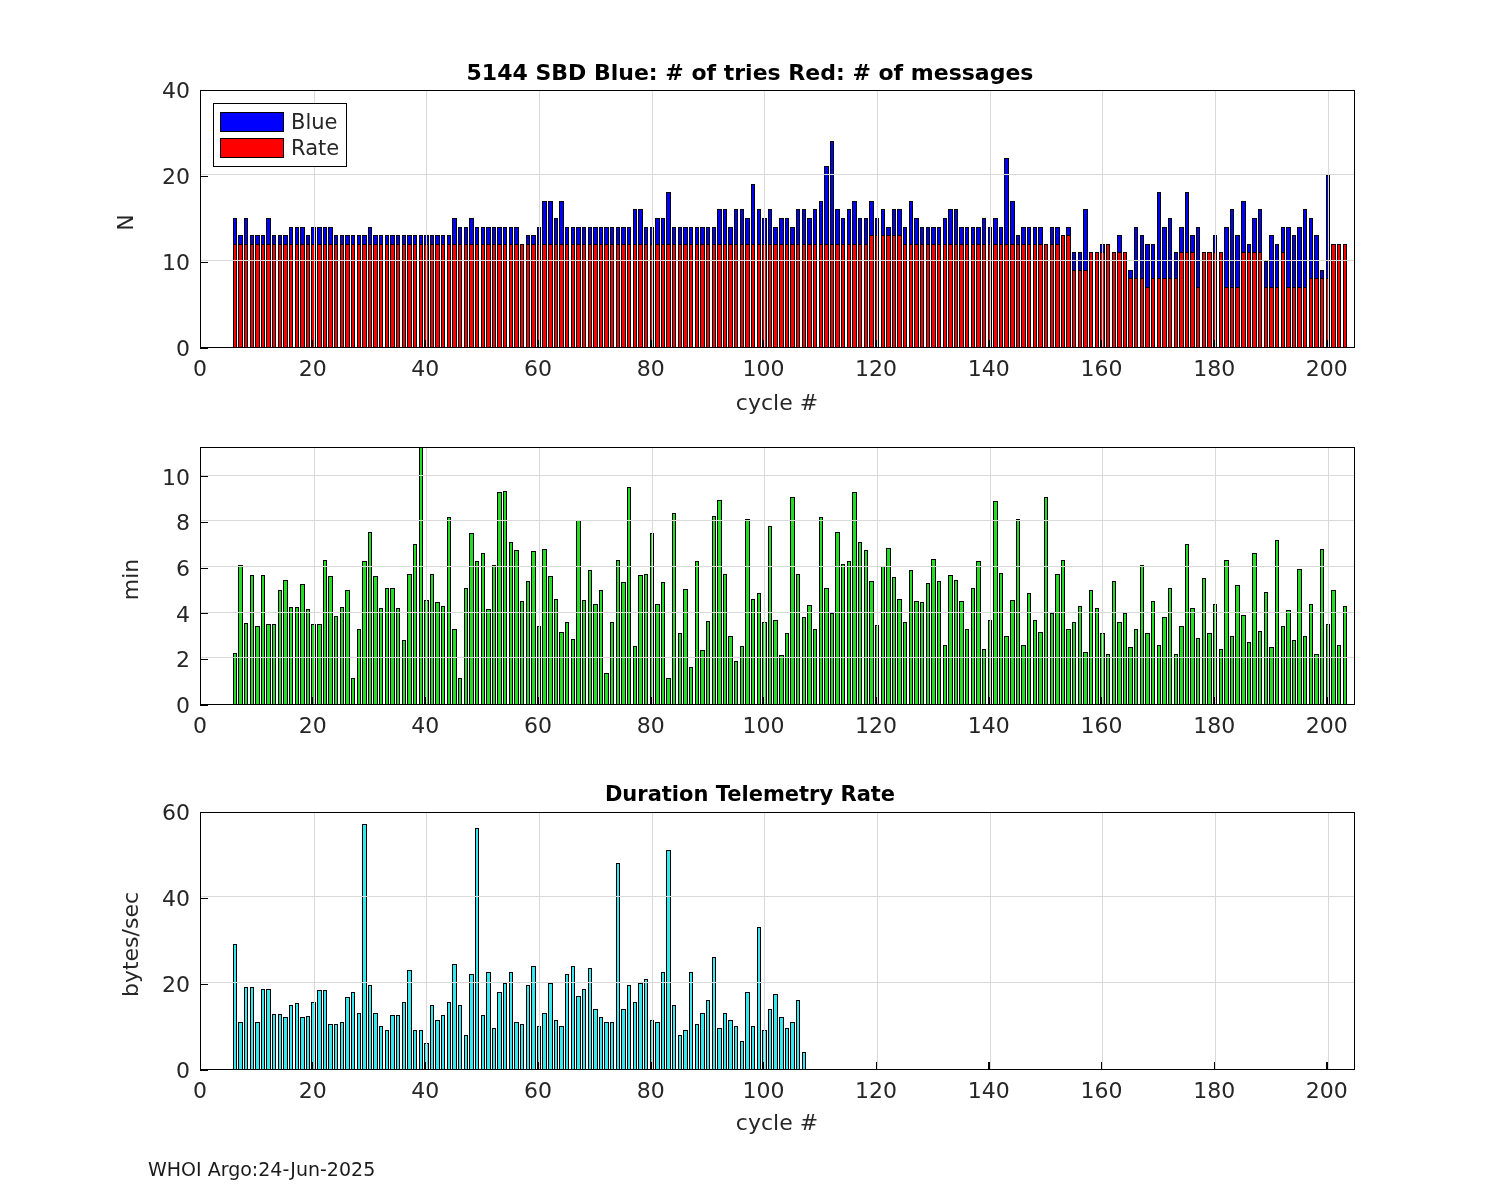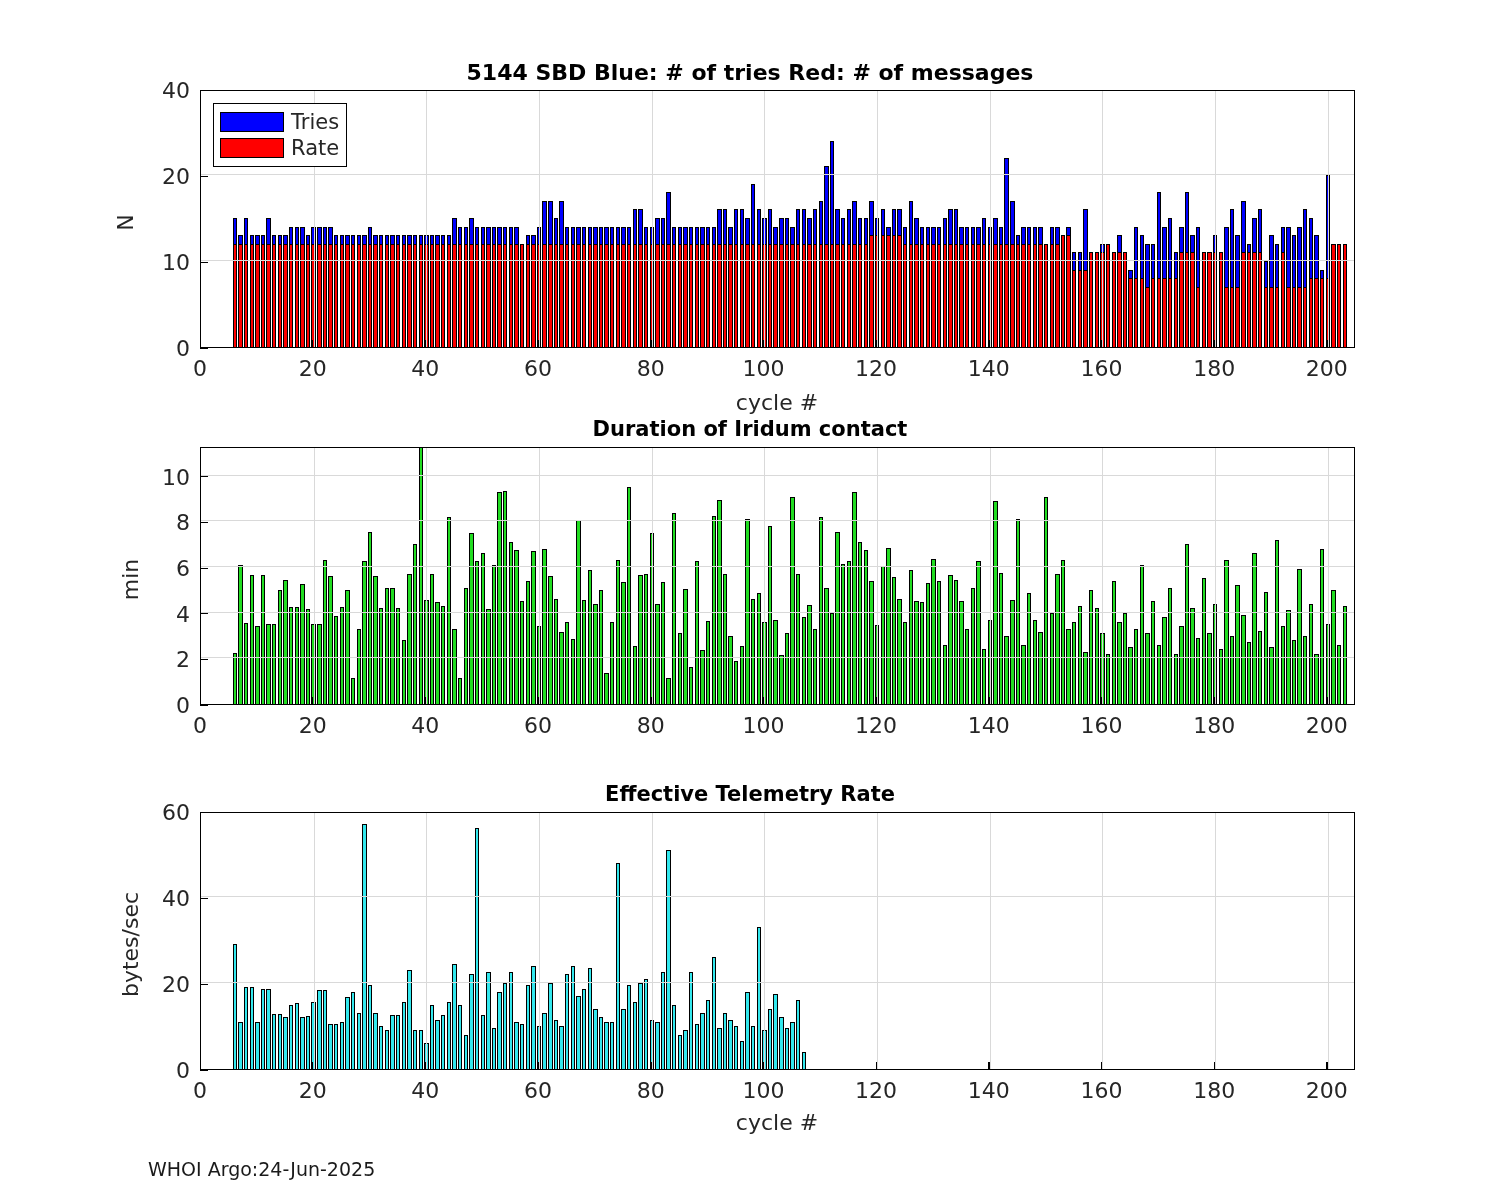--- a/index.html
+++ b/index.html
@@ -606,31 +606,30 @@
         <div class="xtick-mark" style="left: 1213.65px; top: 285px;"></div>
         <div class="xtick-label" style="left: 1214.15px; top: 301px;">180</div>
         <div class="xtick-mark" style="left: 1326.33px; top: 285px;"></div>
         <div class="xtick-label" style="left: 1326.83px; top: 301px;">200</div>
       </div>
     <div class="axis-label-y" style="left:105px; top:155px; width:40px;">N</div>
     <div class="axis-label-x" style="left:777px; top:335px;">cycle #</div>
     <div class="legend" style="left:213px; top:48px;">
       <div class="legend-row">
         <span class="legend-swatch" style="background:#0000ff;"></span>
-        <span class="legend-text">Tries</span>
+        <span class="legend-text">Blue</span>
       </div>
       <div class="legend-row">
         <span class="legend-swatch" style="background:#ff0000;"></span>
         <span class="legend-text">Rate</span>
       </div>
     </div>
   </div>
 
   <div class="panel" id="panel2" style="left:0px; top:415px; width:1500px; height:330px;">
-    <div class="panel-title" style="top:2px;">Duration of Iridum contact</div>
     <div class="plotbox" id="plot2" style="left:200px; top:32px; width:1155px; height:258px;">
       <div class="bars" id="bars2">
           <div class="bar bar-green" style="left: 31.6076px; width: 4.39463px; height: 51.3717px;"></div>
           <div class="bar bar-green" style="left: 37.2417px; width: 4.39463px; height: 139.274px;"></div>
           <div class="bar bar-green" style="left: 42.8759px; width: 4.39463px; height: 81.0531px;"></div>
           <div class="bar bar-green" style="left: 48.51px; width: 4.39463px; height: 129px;"></div>
           <div class="bar bar-green" style="left: 54.1441px; width: 4.39463px; height: 77.6283px;"></div>
           <div class="bar bar-green" style="left: 59.7783px; width: 4.39463px; height: 129px;"></div>
           <div class="bar bar-green" style="left: 65.4124px; width: 4.39463px; height: 79.9115px;"></div>
           <div class="bar bar-green" style="left: 71.0466px; width: 4.39463px; height: 79.9115px;"></div>
@@ -874,21 +873,21 @@
         <div class="xtick-label" style="left: 1101.46px; top: 298px;">160</div>
         <div class="xtick-mark" style="left: 1213.65px; top: 282px;"></div>
         <div class="xtick-label" style="left: 1214.15px; top: 298px;">180</div>
         <div class="xtick-mark" style="left: 1326.33px; top: 282px;"></div>
         <div class="xtick-label" style="left: 1326.83px; top: 298px;">200</div>
       </div>
     <div class="axis-label-y" style="left:100px; top:152px; width:60px;">min</div>
   </div>
 
   <div class="panel" id="panel3" style="left:0px; top:780px; width:1500px; height:360px;">
-    <div class="panel-title" style="top:2px;">Effective Telemetry Rate</div>
+    <div class="panel-title" style="top:2px;">Duration Telemetry Rate</div>
     <div class="plotbox" id="plot3" style="left:200px; top:32px; width:1155px; height:258px;">
       <div class="bars" id="bars3">
           <div class="bar bar-cyan" style="left: 31.6076px; width: 4.39463px; height: 124.7px;"></div>
           <div class="bar bar-cyan" style="left: 37.2417px; width: 4.39463px; height: 47.3px;"></div>
           <div class="bar bar-cyan" style="left: 42.8759px; width: 4.39463px; height: 81.7px;"></div>
           <div class="bar bar-cyan" style="left: 48.51px; width: 4.39463px; height: 81.7px;"></div>
           <div class="bar bar-cyan" style="left: 54.1441px; width: 4.39463px; height: 47.3px;"></div>
           <div class="bar bar-cyan" style="left: 59.7783px; width: 4.39463px; height: 79.55px;"></div>
           <div class="bar bar-cyan" style="left: 65.4124px; width: 4.39463px; height: 79.55px;"></div>
           <div class="bar bar-cyan" style="left: 71.0466px; width: 4.39463px; height: 55.04px;"></div>

